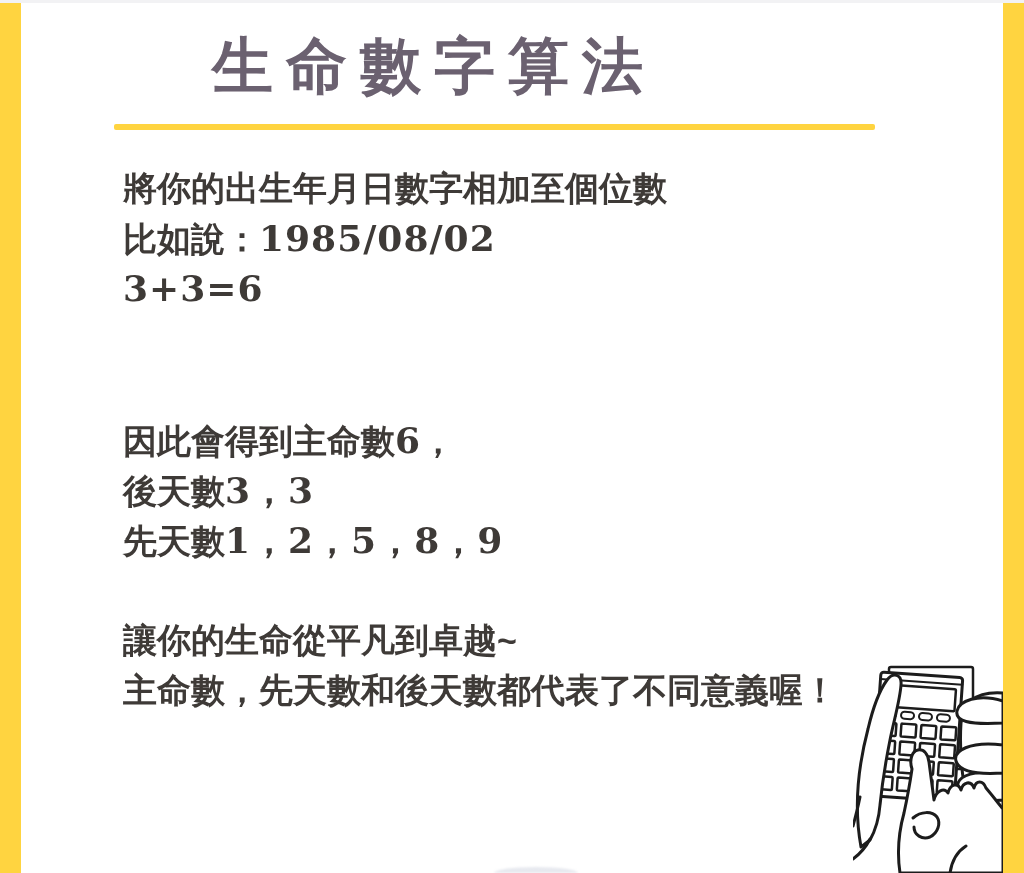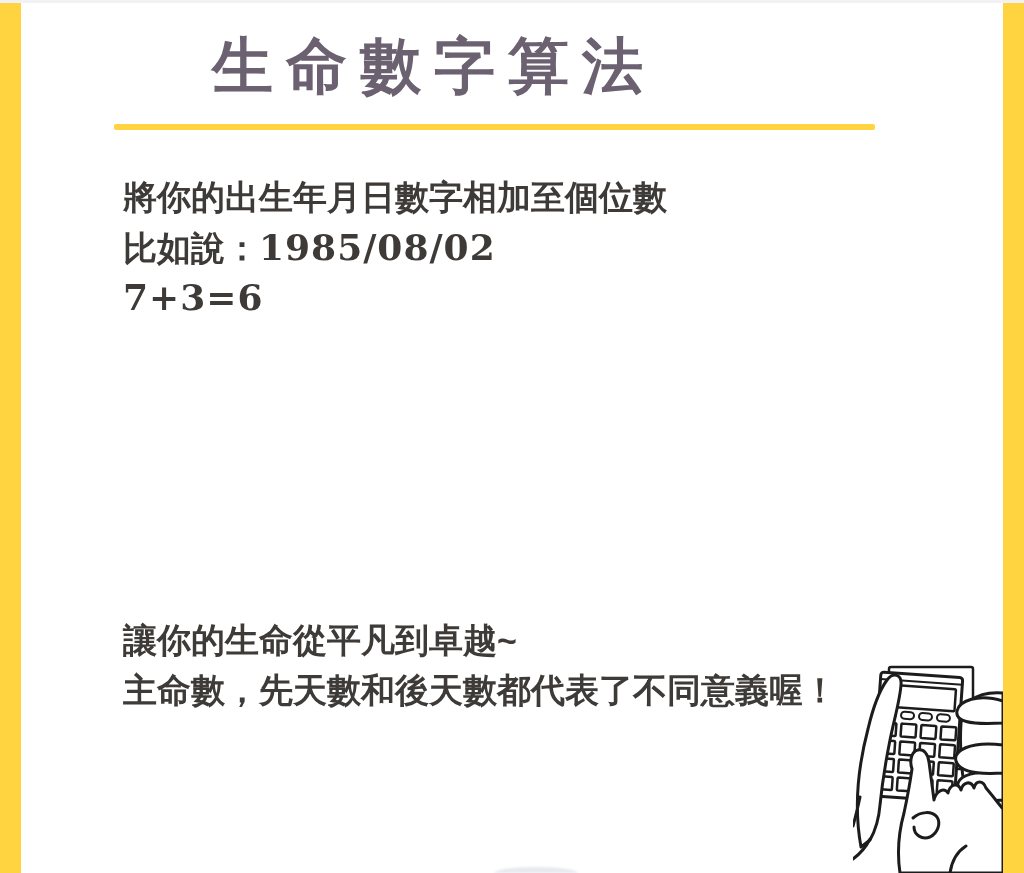--- a/index.html
+++ b/index.html
@@ -46,21 +46,21 @@
   .seg.sans {
     font-family: "Liberation Sans", sans-serif;
     font-weight: 800; font-size: 34px;
   }
   .seg.serif {
     font-family: "DejaVu Serif", "Liberation Serif", serif;
     font-weight: 700; font-size: 36px;
     letter-spacing: 1px;
     text-align: center;
   }
-  .p1 { top: 172px; }
+  .p1 { top: 163px; }
   .p2 { top: 415px; }
   .p3 { top: 615px; }
 
   .illo {
     position: absolute; left: 853px; top: 663px;
     width: 150px; height: 210px; z-index: 1;
   }
 
   .bottom-peek {
     position: absolute; left: 494px; bottom: 0;
@@ -84,24 +84,35 @@
   <div class="divider"></div>
 
   <div class="para p1">
     <div class="line">
       <span class="seg sans">將你的出生年月日數字相加至個位數</span>
     </div>
     <div class="line">
       <span class="seg sans">比如說：</span><span class="seg serif">1985/08/02</span>
     </div>
     <div class="line">
-      <span class="seg serif">7+3=6</span>
+      <span class="seg serif">3+3=6</span>
     </div>
   </div>
 
+  <div class="para p2">
+    <div class="line">
+      <span class="seg sans">因此會得到主命數</span><span class="seg serif">6</span><span class="seg sans">，</span>
+    </div>
+    <div class="line">
+      <span class="seg sans">後天數</span><span class="seg serif">3，3</span>
+    </div>
+    <div class="line">
+      <span class="seg sans">先天數</span><span class="seg serif">1，2，5，8，9</span>
+    </div>
+  </div>
 
   <div class="para p3">
     <div class="line">
       <span class="seg sans">讓你的生命從平凡到卓越~</span>
     </div>
     <div class="line">
       <span class="seg sans">主命數，先天數和後天數都代表了不同意義喔！</span>
     </div>
   </div>
 

